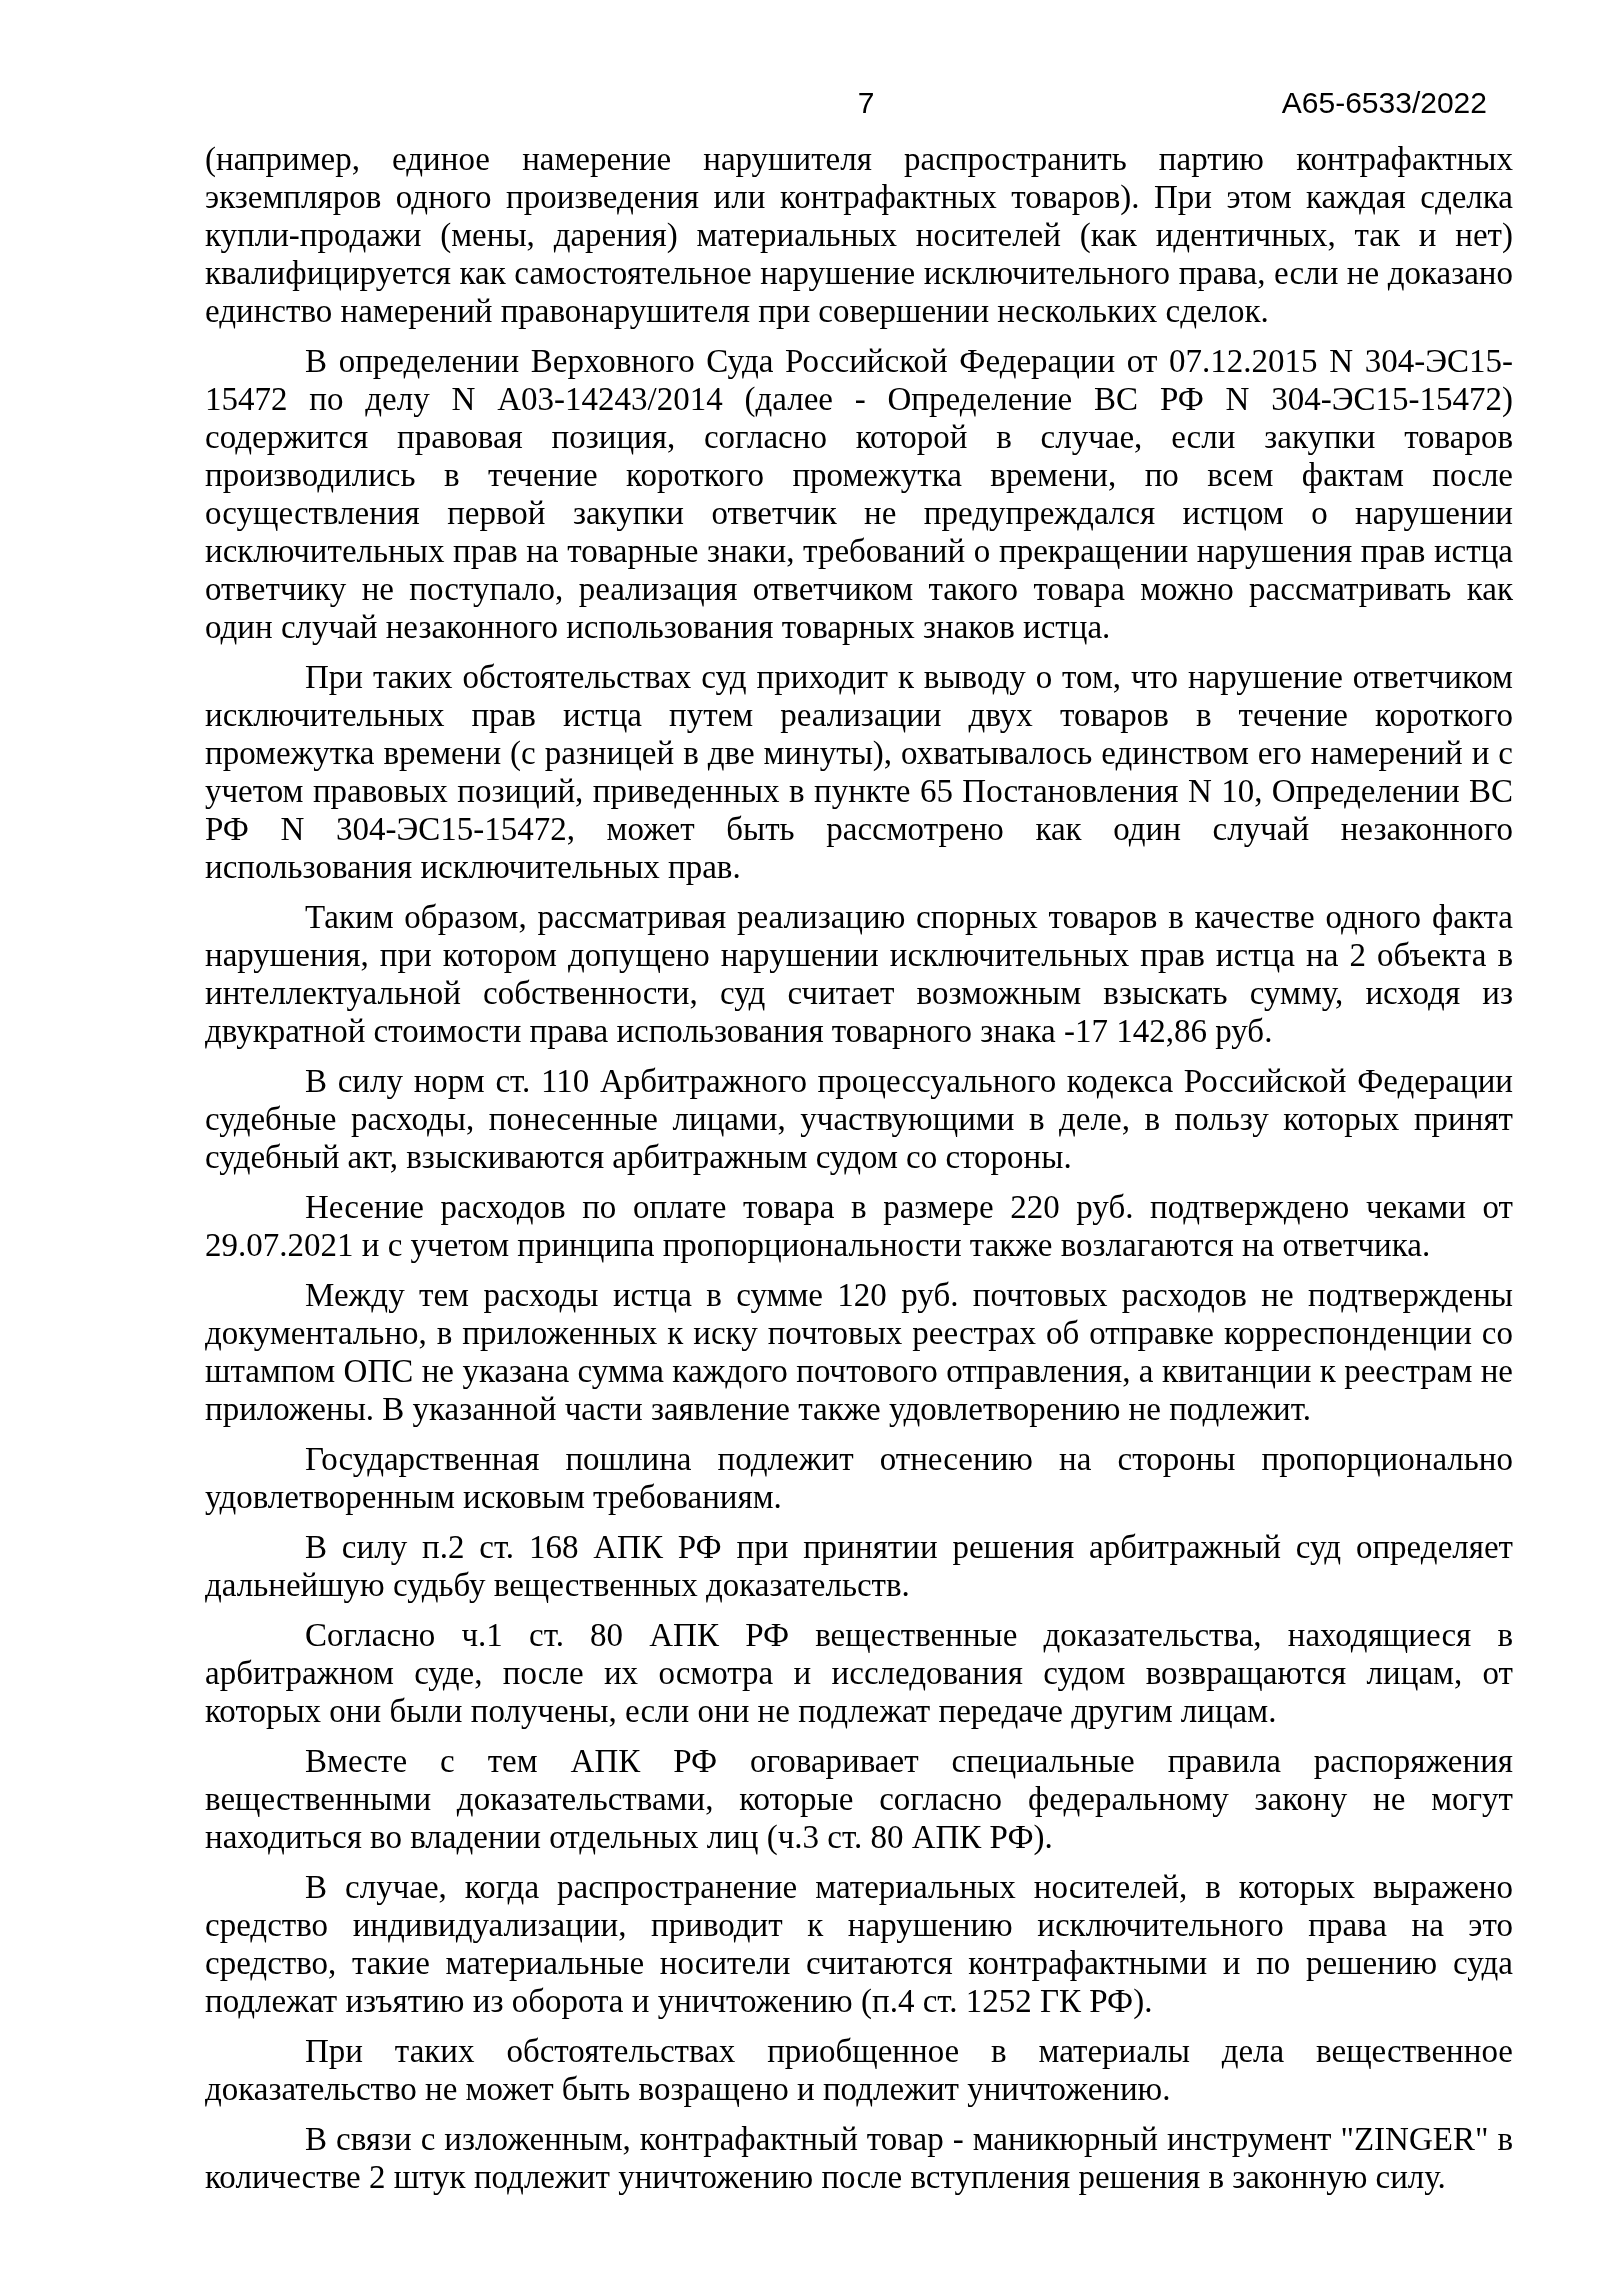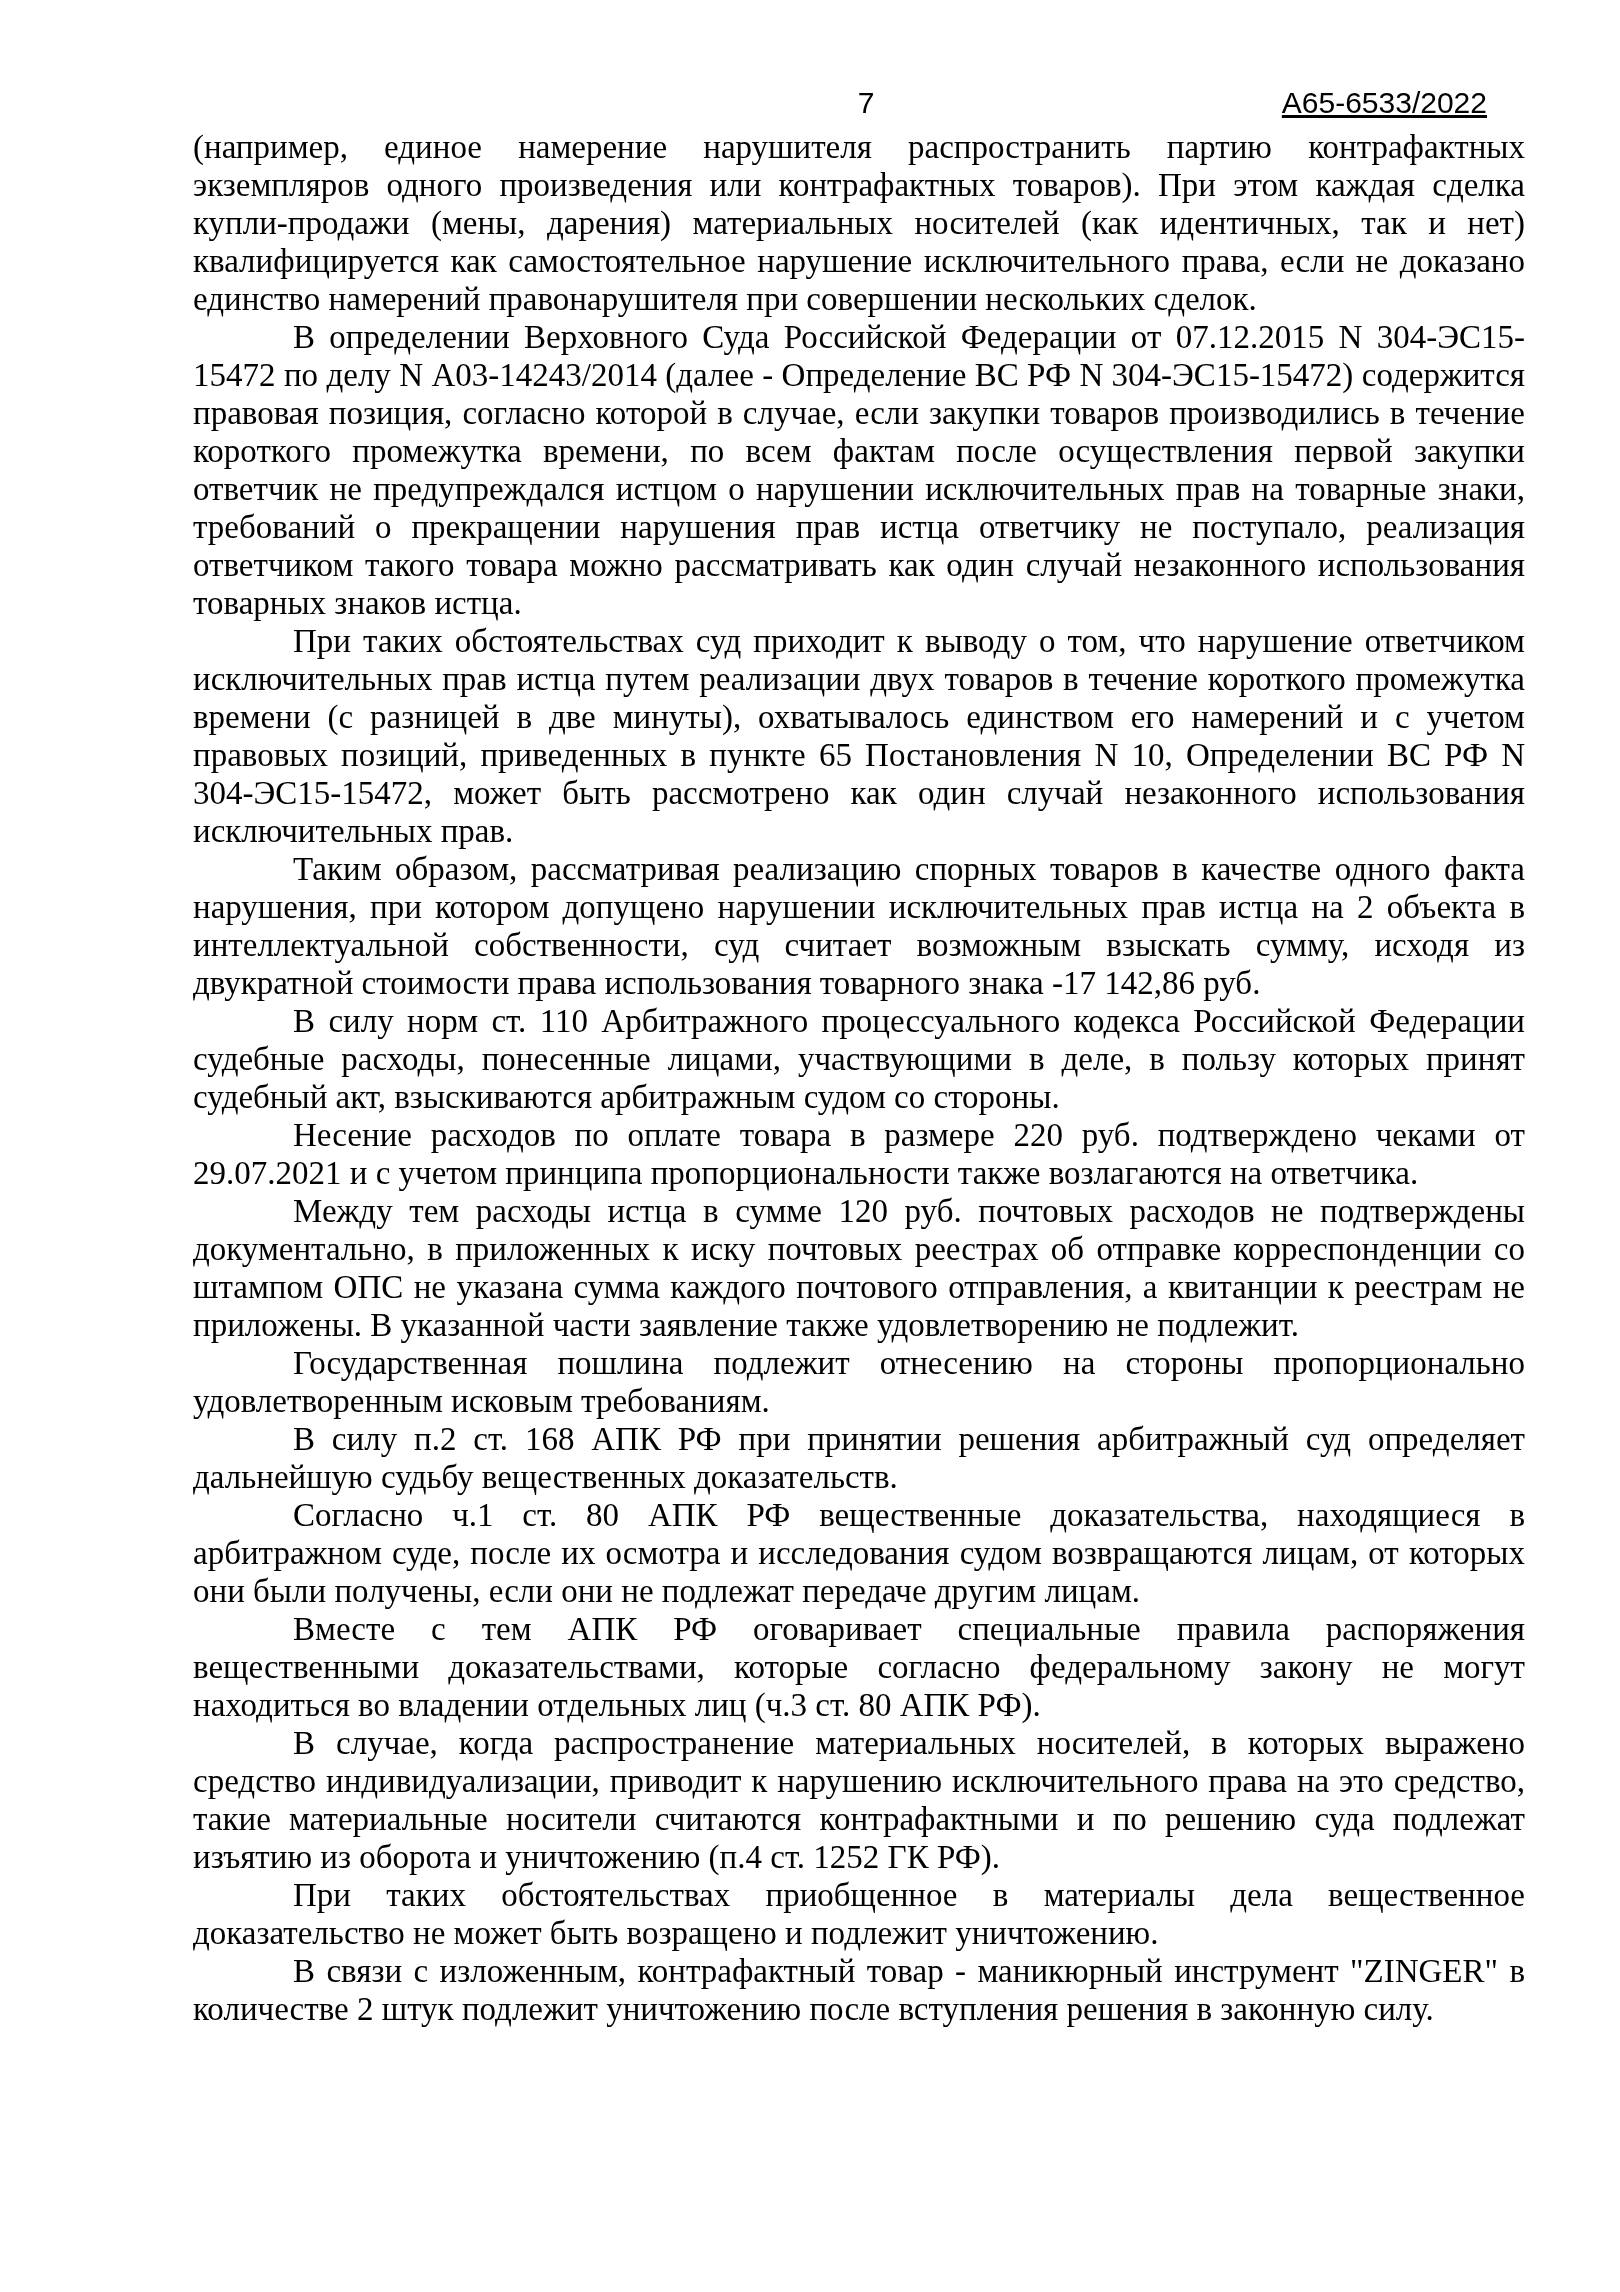--- a/index.html
+++ b/index.html
@@ -32,35 +32,34 @@
     top: 86px;
     left: 866px;
     transform: translateX(-50%);
     white-space: nowrap;
   }
   .case-number {
     position: absolute;
     top: 86px;
     right: 133px;
     white-space: nowrap;
-    text-decoration: underline;
   }
   .doc-body {
     position: absolute;
     top: 128px;
     left: 193px;
     width: 1332px;
     font-family: "Liberation Serif", "DejaVu Serif", serif;
     font-size: 33px;
     line-height: 38px;
     text-align: justify;
     color: #000000;
   }
   .doc-body p {
-    margin: 0;
+    margin: 12px;
     padding: 0;
   }
   .doc-body p.indent {
     text-indent: 100px;
   }
 </style>
 </head>
 <body>
 
 <div class="page">

